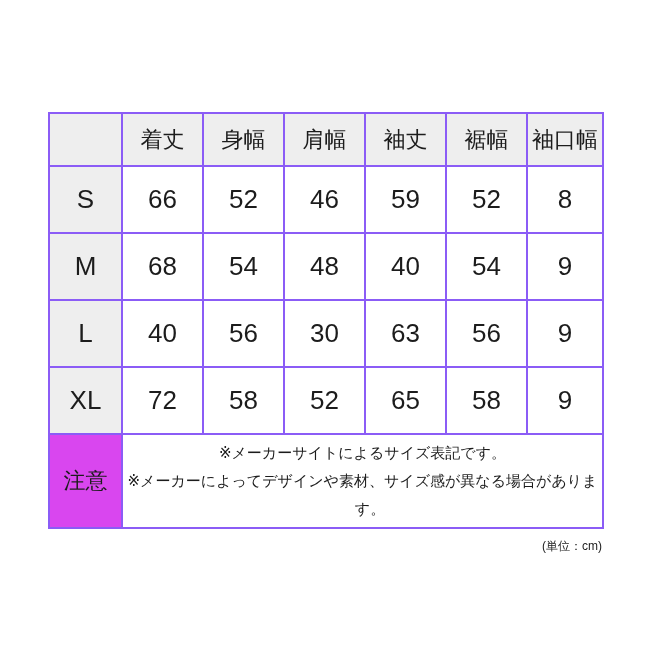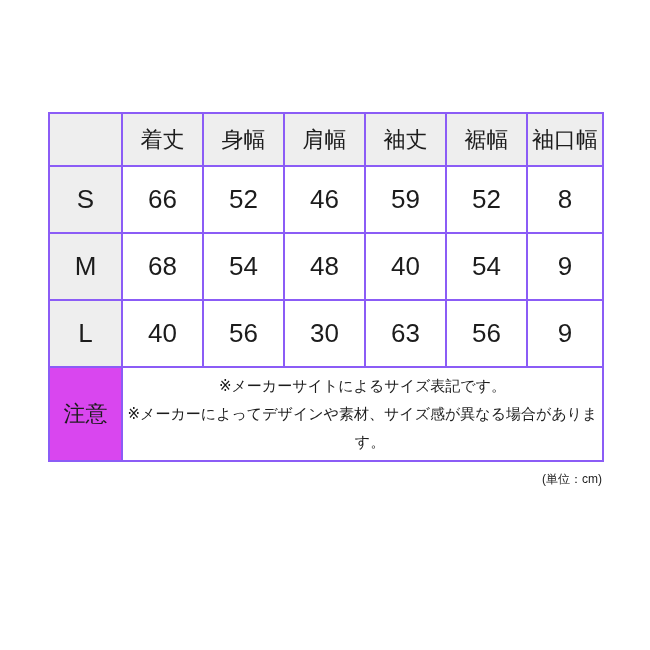--- a/index.html
+++ b/index.html
@@ -118,20 +118,29 @@
       <tr>
         <th class="row-label">L</th>
         <td class="val">40</td>
         <td class="val">56</td>
         <td class="val">30</td>
         <td class="val">63</td>
         <td class="val">56</td>
         <td class="val">9</td>
       </tr>
       <tr>
+        <th class="row-label">XL</th>
+        <td class="val">72</td>
+        <td class="val">58</td>
+        <td class="val">52</td>
+        <td class="val">65</td>
+        <td class="val">58</td>
+        <td class="val">9</td>
+      </tr>
+      <tr>
         <th class="note-label">注意</th>
         <td class="notes-cell" colspan="6">
           <div class="note-line">※メーカーサイトによるサイズ表記です。</div>
           <div class="note-line">※メーカーによってデザインや素材、サイズ感が異なる場合があります。</div>
         </td>
       </tr>
     </tbody>
   </table>
   <div class="unit-label">(単位：cm)</div>
 </div>

